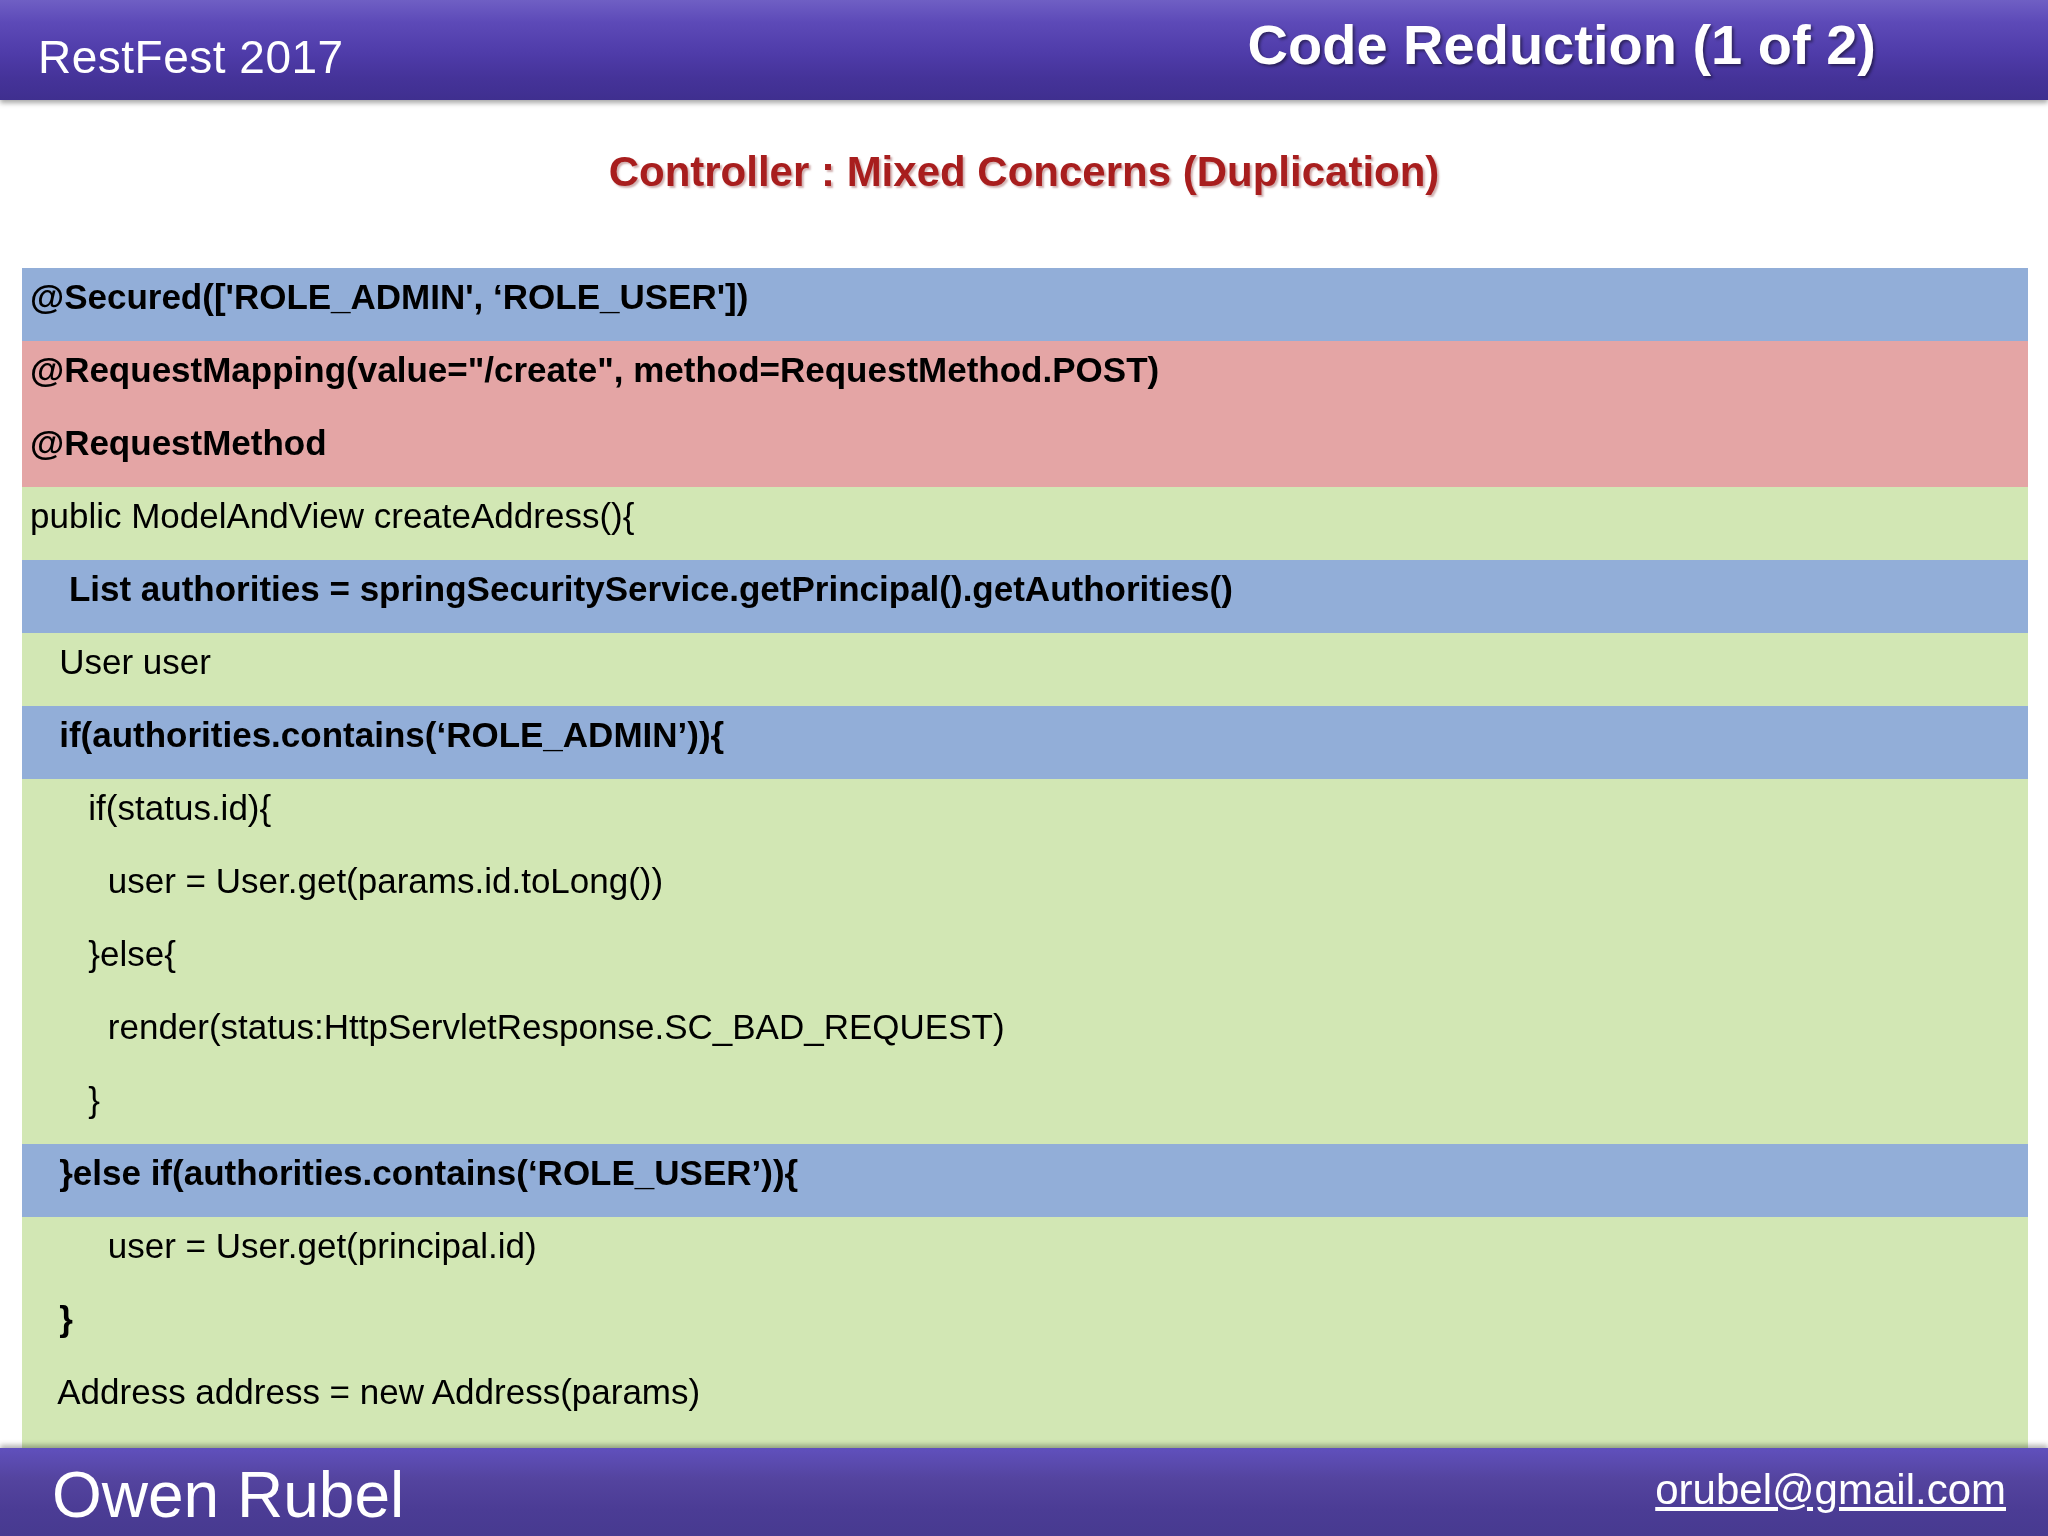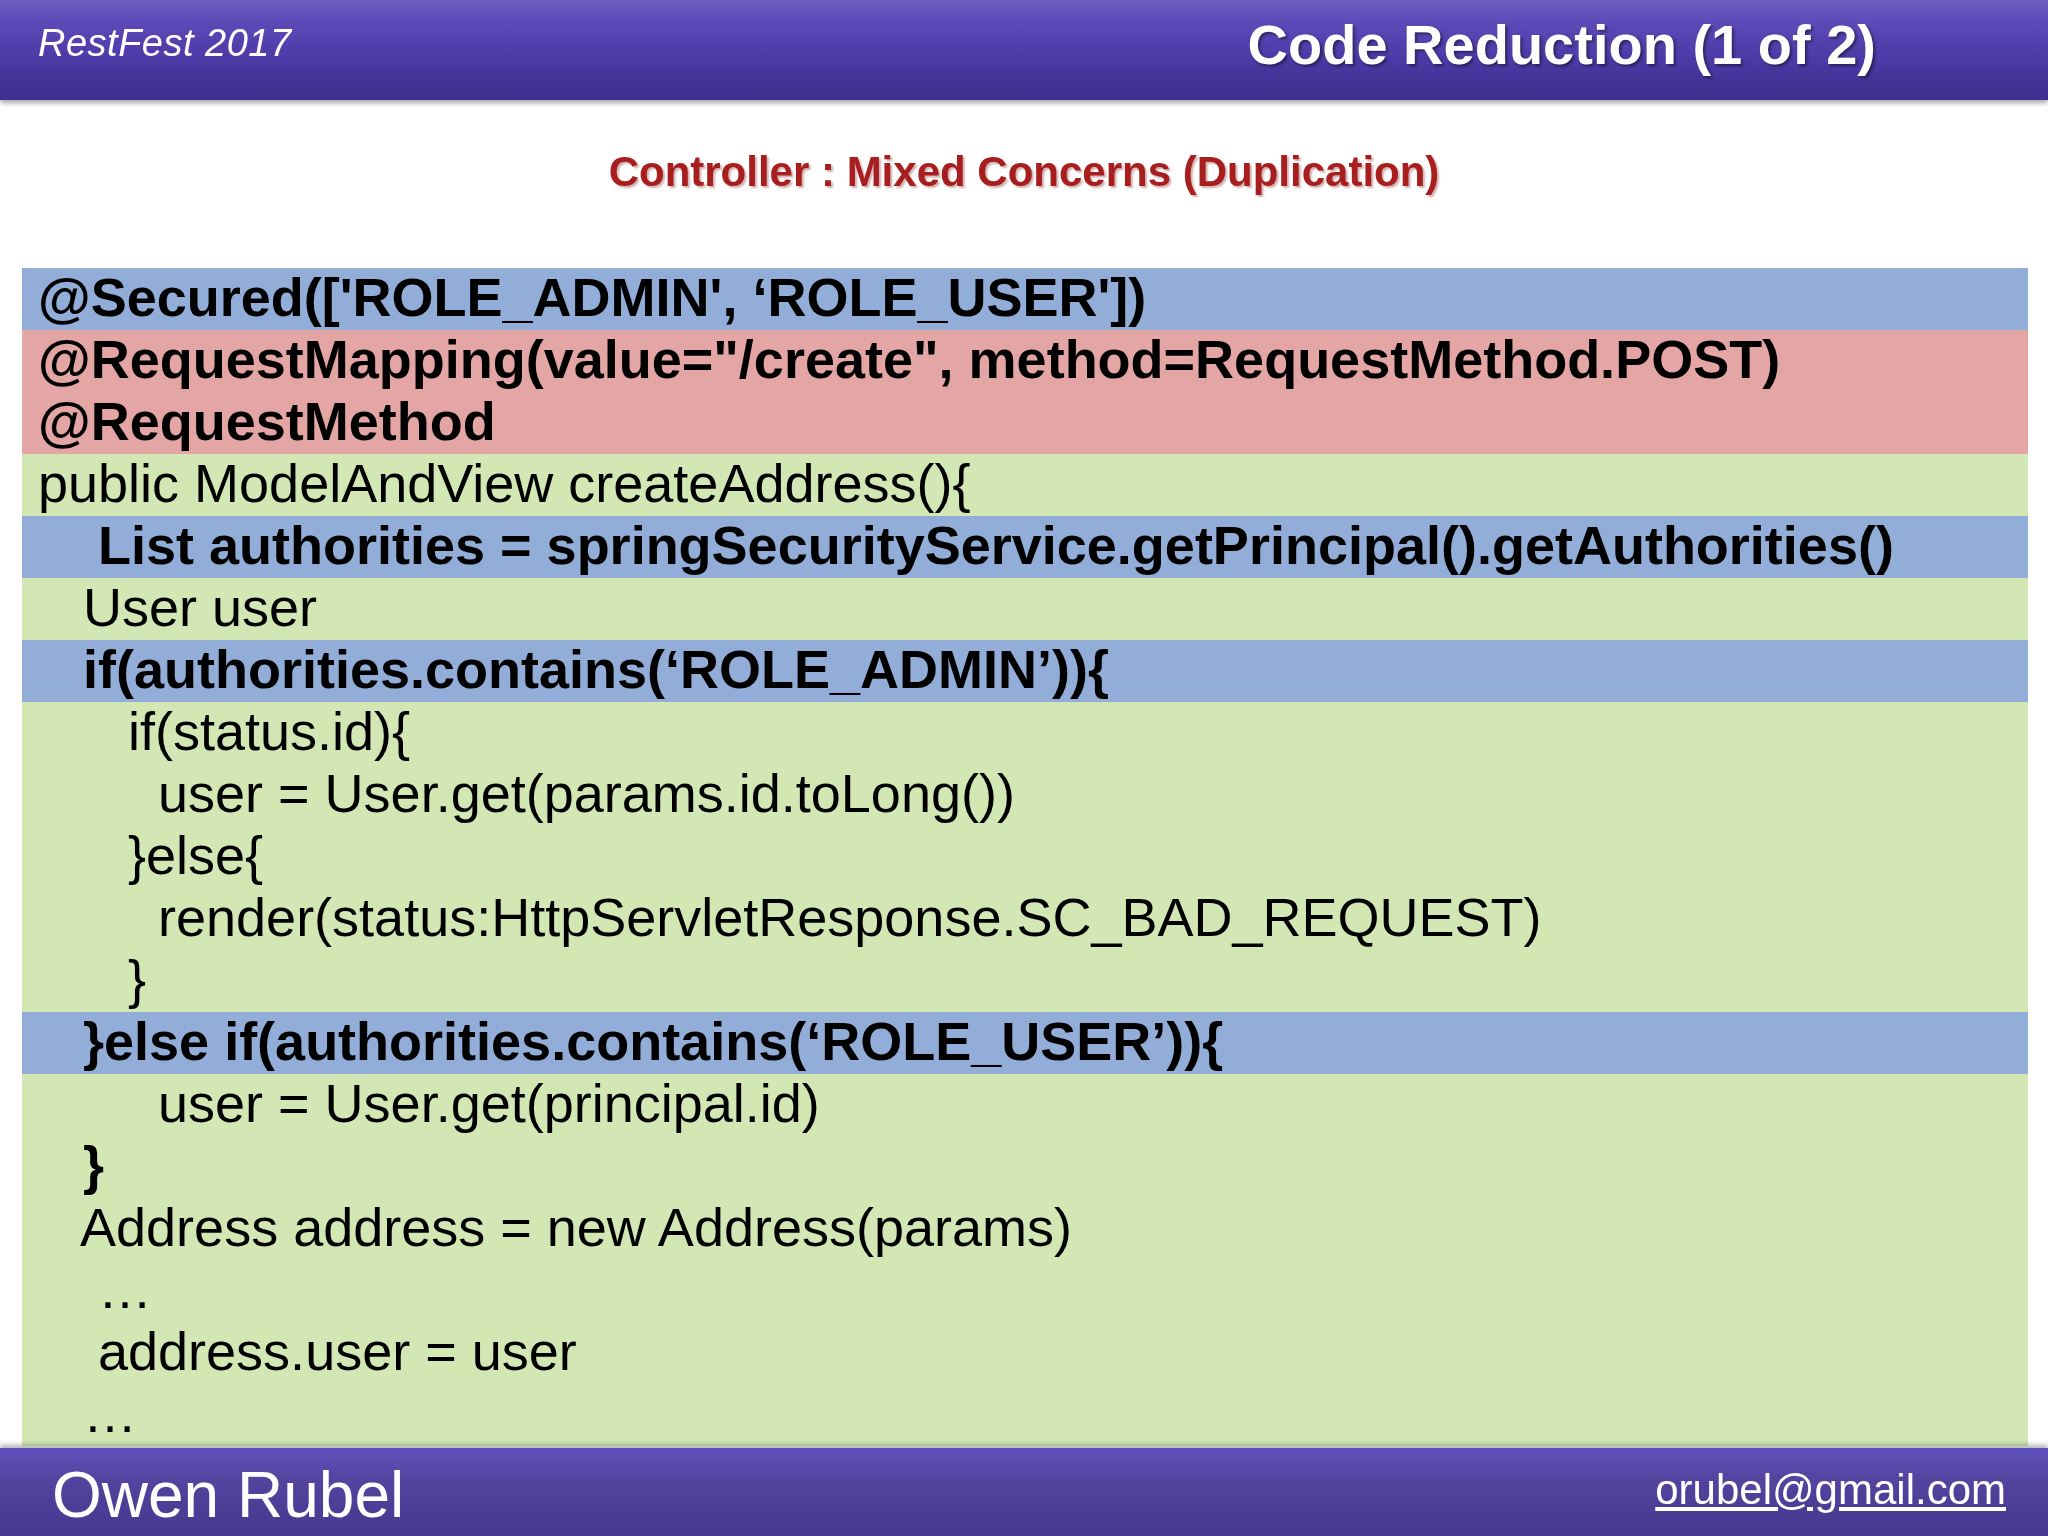--- a/index.html
+++ b/index.html
@@ -25,26 +25,25 @@
         #6f5fc4 0%,
         #5d4ab8 22%,
         #4e3ba8 55%,
         #453399 78%,
         #3f2f8f 100%);
     box-shadow: 0 3px 5px rgba(0,0,0,0.35);
   }
   .header-left {
     position: absolute;
     left: 38px;
-    top: 22px;
+    top: 30px;
     color: #ffffff;
-    font-size: 38px;
+    font-size: 46px;
     letter-spacing: 0.5px;
     white-space: nowrap;
-    font-style: italic;
   }
   .header-title {
     position: absolute;
     left: 0;
     top: 12px;
     width: 1876px;
     text-align: right;
     color: #ffffff;
     font-size: 56px;
     font-weight: bold;
@@ -70,25 +69,25 @@
   .code-block {
     position: absolute;
     left: 22px;
     top: 268px;
     width: 2006px;
   }
   .code-line {
     display: block;
     white-space: pre;
     font-family: "Liberation Sans", sans-serif;
-    font-size: 54px;
+    font-size: 35px;
     line-height: 58px;
-    height: 62px;
+    height: 73px;
     color: #000000;
-    padding-left: 16px;
+    padding-left: 8px;
     box-sizing: border-box;
   }
   .code-line.bold { font-weight: bold; }
   .bg-blue  { background: #92aed8; }
   .bg-pink  { background: #e4a5a5; }
   .bg-green { background: #d2e7b4; }
 
   
   .footer {
     position: absolute;

